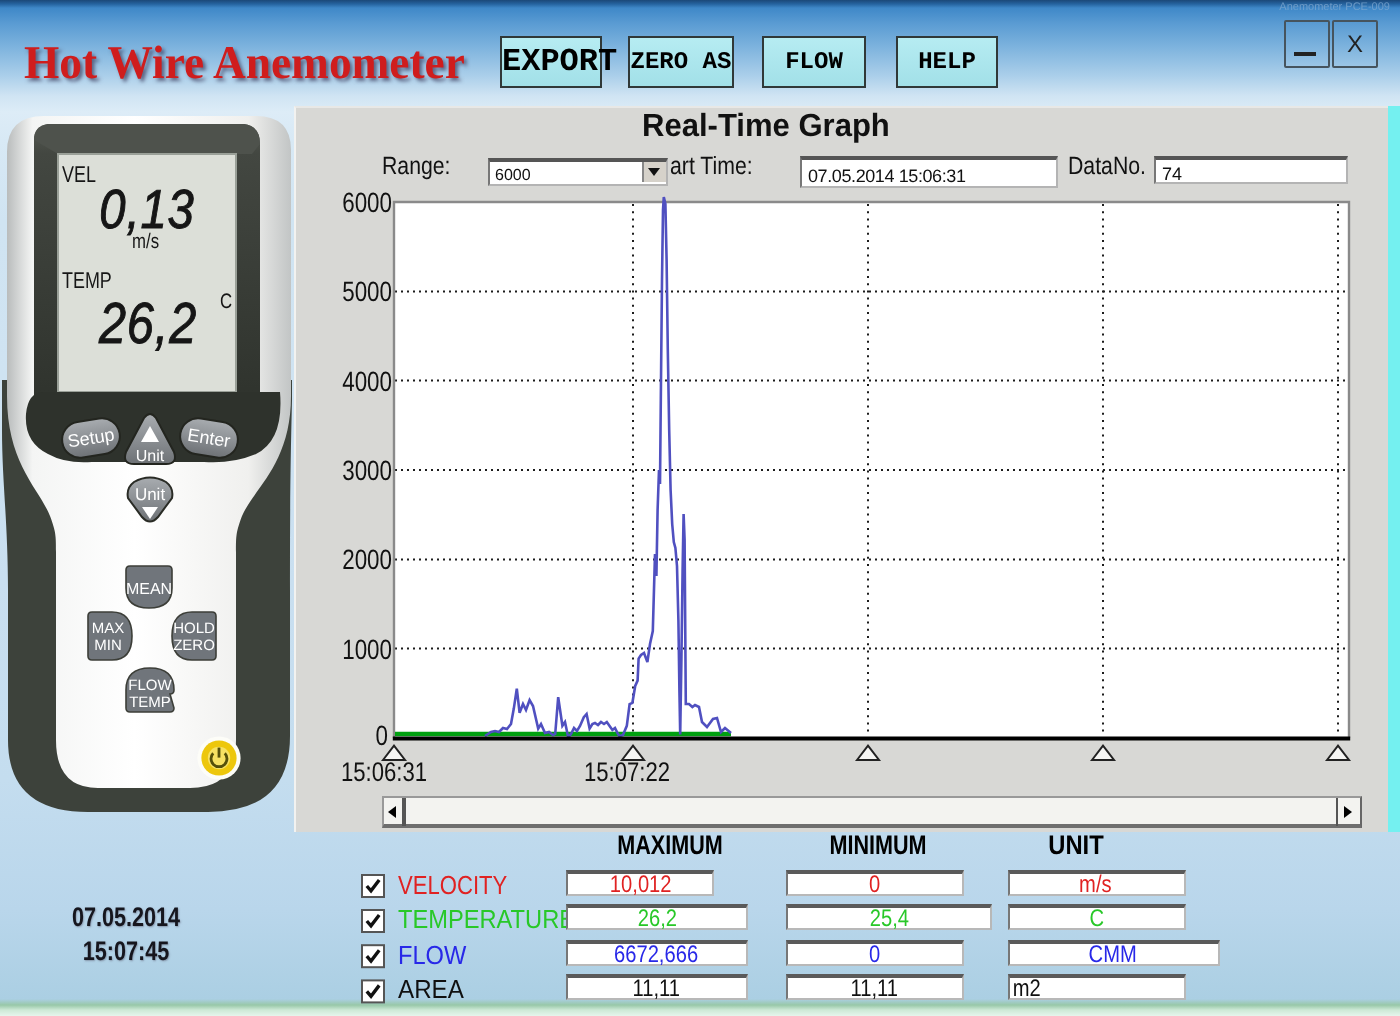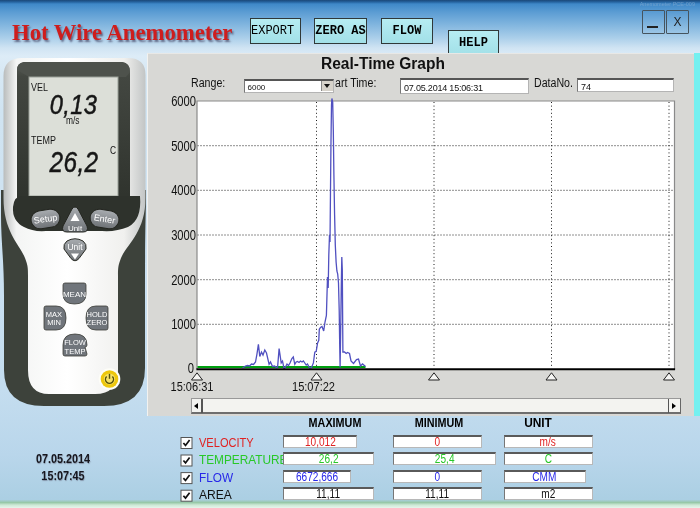--- a/index.html
+++ b/index.html
@@ -12,24 +12,24 @@
       #98c8a8 502.5px,#cde9d6 505px,#e6f5ec 508px);}
   .abs{position:absolute;}
 </style>
 </head>
 <body>
 
 <div class="abs" style="left:11.5px;top:18.5px;font-family:'Liberation Serif',serif;font-weight:bold;font-size:23.5px;color:#cf1d1d;text-shadow:1.5px 1.5px 2px rgba(70,70,100,0.75);transform:scaleX(0.965);transform-origin:left;">Hot Wire Anemometer</div>
 
 <div class="abs" style="right:5px;top:1px;font-size:5.5px;color:#7fa8d0;opacity:0.75;">Anemometer PCE-009</div>
 
-<div class="abs" style="left:250px;top:18px;width:49px;height:24px;background:linear-gradient(#b6ecf2,#a2e0e8);border:1px solid #303838;font-family:'Liberation Mono',monospace;font-weight:normal;font-size:12px;text-align:left;line-height:24px;color:#000;">EXPORT</div>
+<div class="abs" style="left:250px;top:18px;width:49px;height:24px;background:linear-gradient(#b6ecf2,#a2e0e8);border:1px solid #303838;font-family:'Liberation Mono',monospace;font-weight:bold;font-size:16px;text-align:center;line-height:24px;color:#000;">EXPORT</div>
 <div class="abs" style="left:314px;top:18px;width:51px;height:24px;background:linear-gradient(#b6ecf2,#a2e0e8);border:1px solid #303838;font-family:'Liberation Mono',monospace;font-weight:bold;font-size:12px;text-align:center;line-height:24px;color:#000;">ZERO AS</div>
 <div class="abs" style="left:381px;top:18px;width:50px;height:24px;background:linear-gradient(#b6ecf2,#a2e0e8);border:1px solid #303838;font-family:'Liberation Mono',monospace;font-weight:bold;font-size:12px;text-align:center;line-height:24px;color:#000;">FLOW</div>
-<div class="abs" style="left:448px;top:18px;width:49px;height:24px;background:linear-gradient(#b6ecf2,#a2e0e8);border:1px solid #303838;font-family:'Liberation Mono',monospace;font-weight:bold;font-size:12px;text-align:center;line-height:24px;color:#000;margin-top:12px;">HELP</div>
+<div class="abs" style="left:448px;top:18px;width:49px;height:24px;background:linear-gradient(#b6ecf2,#a2e0e8);border:1px solid #303838;font-family:'Liberation Mono',monospace;font-weight:bold;font-size:12px;text-align:center;line-height:24px;color:#000;">HELP</div>
 
 <div class="abs" style="left:642px;top:10px;width:21px;height:22px;border:1px solid #46545e;border-radius:1px;">
   <div class="abs" style="left:4px;bottom:5px;width:11px;height:2px;background:#222;"></div>
 </div>
 <div class="abs" style="left:666px;top:10px;width:21px;height:22px;border:1px solid #46545e;border-radius:1px;text-align:center;font-size:12px;line-height:22px;color:#222;">X</div>
 
 <div class="abs" style="left:146.5px;top:53px;width:547.5px;height:363px;background:#d8d8d5;border-left:1px solid #f2f2f0;border-top:1px solid #e8e8e6;box-sizing:border-box;"></div>
 <div class="abs" style="left:694px;top:53px;width:6px;height:363px;background:#74f0f0;"></div>
 
 <div class="abs" style="left:321px;top:55px;width:200px;font-weight:bold;font-size:16px;color:#111;transform:scaleX(0.97);transform-origin:left;">Real-Time Graph</div>
@@ -143,27 +143,27 @@
 <div class="abs" style="left:199px;top:487.2px;font-size:13px;color:#101010;transform:scaleX(0.93);transform-origin:left;">AREA</div>
 
 <div class="abs" style="left:283px;top:434.5px;width:74px;height:13px;background:#fff;border-top:2px solid #5a5a5a;border-left:1px solid #777;border-right:1px solid #b8b8b8;border-bottom:1px solid #b8b8b8;box-sizing:border-box;text-align:center;font-size:12px;line-height:10px;color:#e02222;"><span style="display:inline-block;transform:scaleX(0.84);">10,012</span></div>
 <div class="abs" style="left:393px;top:434.5px;width:89px;height:13px;background:#fff;border-top:2px solid #5a5a5a;border-left:1px solid #777;border-right:1px solid #b8b8b8;border-bottom:1px solid #b8b8b8;box-sizing:border-box;text-align:center;font-size:12px;line-height:10px;color:#e02222;"><span style="display:inline-block;transform:scaleX(0.84);">0</span></div>
 <div class="abs" style="left:503.5px;top:434.5px;width:89px;height:13px;background:#fff;border-top:2px solid #5a5a5a;border-left:1px solid #777;border-right:1px solid #b8b8b8;border-bottom:1px solid #b8b8b8;box-sizing:border-box;text-align:center;font-size:12px;line-height:10px;color:#e02222;"><span style="display:inline-block;transform:scaleX(0.84);">m/s</span></div>
 
 <div class="abs" style="left:283px;top:452px;width:91px;height:13px;background:#fff;border-top:2px solid #5a5a5a;border-left:1px solid #777;border-right:1px solid #b8b8b8;border-bottom:1px solid #b8b8b8;box-sizing:border-box;text-align:center;font-size:12px;line-height:10px;color:#28c828;"><span style="display:inline-block;transform:scaleX(0.84);">26,2</span></div>
 <div class="abs" style="left:393px;top:452px;width:103px;height:13px;background:#fff;border-top:2px solid #5a5a5a;border-left:1px solid #777;border-right:1px solid #b8b8b8;border-bottom:1px solid #b8b8b8;box-sizing:border-box;text-align:center;font-size:12px;line-height:10px;color:#28c828;"><span style="display:inline-block;transform:scaleX(0.84);">25,4</span></div>
 <div class="abs" style="left:503.5px;top:452px;width:89px;height:13px;background:#fff;border-top:2px solid #5a5a5a;border-left:1px solid #777;border-right:1px solid #b8b8b8;border-bottom:1px solid #b8b8b8;box-sizing:border-box;text-align:center;font-size:12px;line-height:10px;color:#28c828;"><span style="display:inline-block;transform:scaleX(0.84);">C</span></div>
 
-<div class="abs" style="left:283px;top:469.6px;width:68px;height:13px;background:#fff;border-top:2px solid #5a5a5a;border-left:1px solid #777;border-right:1px solid #b8b8b8;border-bottom:1px solid #b8b8b8;box-sizing:border-box;text-align:center;font-size:12px;line-height:10px;color:#2828e8;"><span style="display:inline-block;transform:scaleX(0.84);">6672,666</span></div>
+<div class="abs" style="left:283px;top:469.6px;width:91px;height:13px;background:#fff;border-top:2px solid #5a5a5a;border-left:1px solid #777;border-right:1px solid #b8b8b8;border-bottom:1px solid #b8b8b8;box-sizing:border-box;text-align:center;font-size:12px;line-height:10px;color:#2828e8;"><span style="display:inline-block;transform:scaleX(0.84);">6672,666</span></div>
 <div class="abs" style="left:393px;top:469.6px;width:89px;height:13px;background:#fff;border-top:2px solid #5a5a5a;border-left:1px solid #777;border-right:1px solid #b8b8b8;border-bottom:1px solid #b8b8b8;box-sizing:border-box;text-align:center;font-size:12px;line-height:10px;color:#2828e8;"><span style="display:inline-block;transform:scaleX(0.84);">0</span></div>
-<div class="abs" style="left:503.5px;top:469.6px;width:82px;height:13px;background:#fff;border-top:2px solid #5a5a5a;border-left:1px solid #777;border-right:1px solid #b8b8b8;border-bottom:1px solid #b8b8b8;box-sizing:border-box;text-align:center;font-size:12px;line-height:10px;color:#2828e8;"><span style="display:inline-block;transform:scaleX(0.84);">CMM</span></div>
+<div class="abs" style="left:503.5px;top:469.6px;width:106px;height:13px;background:#fff;border-top:2px solid #5a5a5a;border-left:1px solid #777;border-right:1px solid #b8b8b8;border-bottom:1px solid #b8b8b8;box-sizing:border-box;text-align:center;font-size:12px;line-height:10px;color:#2828e8;"><span style="display:inline-block;transform:scaleX(0.84);">CMM</span></div>
 
 <div class="abs" style="left:283px;top:487.2px;width:91px;height:13px;background:#fff;border-top:2px solid #5a5a5a;border-left:1px solid #777;border-right:1px solid #b8b8b8;border-bottom:1px solid #b8b8b8;box-sizing:border-box;text-align:center;font-size:12px;line-height:10px;color:#101010;"><span style="display:inline-block;transform:scaleX(0.84);">11,11</span></div>
 <div class="abs" style="left:393px;top:487.2px;width:89px;height:13px;background:#fff;border-top:2px solid #5a5a5a;border-left:1px solid #777;border-right:1px solid #b8b8b8;border-bottom:1px solid #b8b8b8;box-sizing:border-box;text-align:center;font-size:12px;line-height:10px;color:#101010;"><span style="display:inline-block;transform:scaleX(0.84);">11,11</span></div>
-<div class="abs" style="left:503.5px;top:487.2px;width:89px;height:13px;background:#fff;border-top:2px solid #5a5a5a;border-left:1px solid #777;border-right:1px solid #b8b8b8;border-bottom:1px solid #b8b8b8;box-sizing:border-box;text-align:center;font-size:12px;line-height:10px;color:#101010;"><span style="display:inline-block;transform:scaleX(0.84);">m2</span></div>
+<div class="abs" style="left:503.5px;top:487.2px;width:89px;height:13px;background:#fff;border-top:2px solid #5a5a5a;border-left:1px solid #777;border-right:1px solid #b8b8b8;border-bottom:1px solid #b8b8b8;box-sizing:border-box;font-size:12px;line-height:10px;color:#101010;"><span style="display:inline-block;transform:scaleX(0.84);">m2</span></div>
 
 <div class="abs" style="left:0px;top:451px;width:126px;text-align:center;font-weight:bold;font-size:13.5px;color:#16161e;text-shadow:0.5px 0.5px 1px rgba(90,90,110,0.5);transform:scaleX(0.8);">07.05.2014</div>
 <div class="abs" style="left:0px;top:468px;width:126px;text-align:center;font-weight:bold;font-size:13.5px;color:#16161e;text-shadow:0.5px 0.5px 1px rgba(90,90,110,0.5);transform:scaleX(0.8);">15:07:45</div>
 
 <svg class="abs" style="left:0px;top:0px;" width="170" height="430" viewBox="0 0 170 430">
   <defs>
     <linearGradient id="bodyg" x1="0" y1="0" x2="1" y2="0">
       <stop offset="0" stop-color="#b9bcbc"></stop>
       <stop offset="0.09" stop-color="#f4f5f4"></stop>
       <stop offset="0.45" stop-color="#ffffff"></stop>

